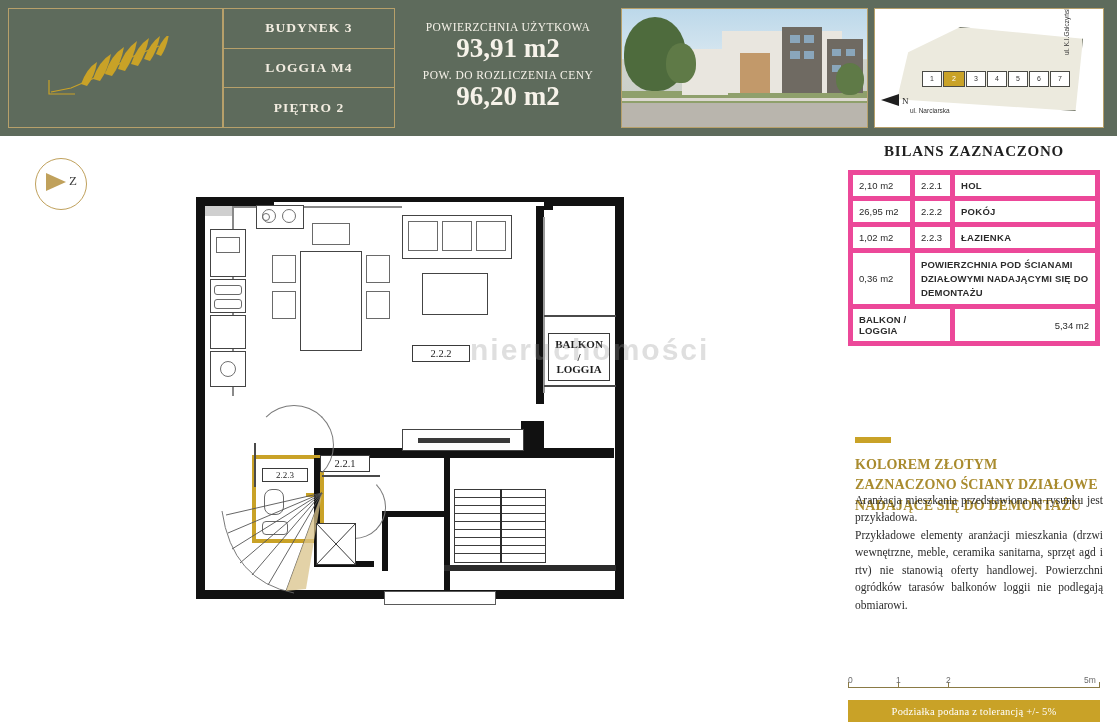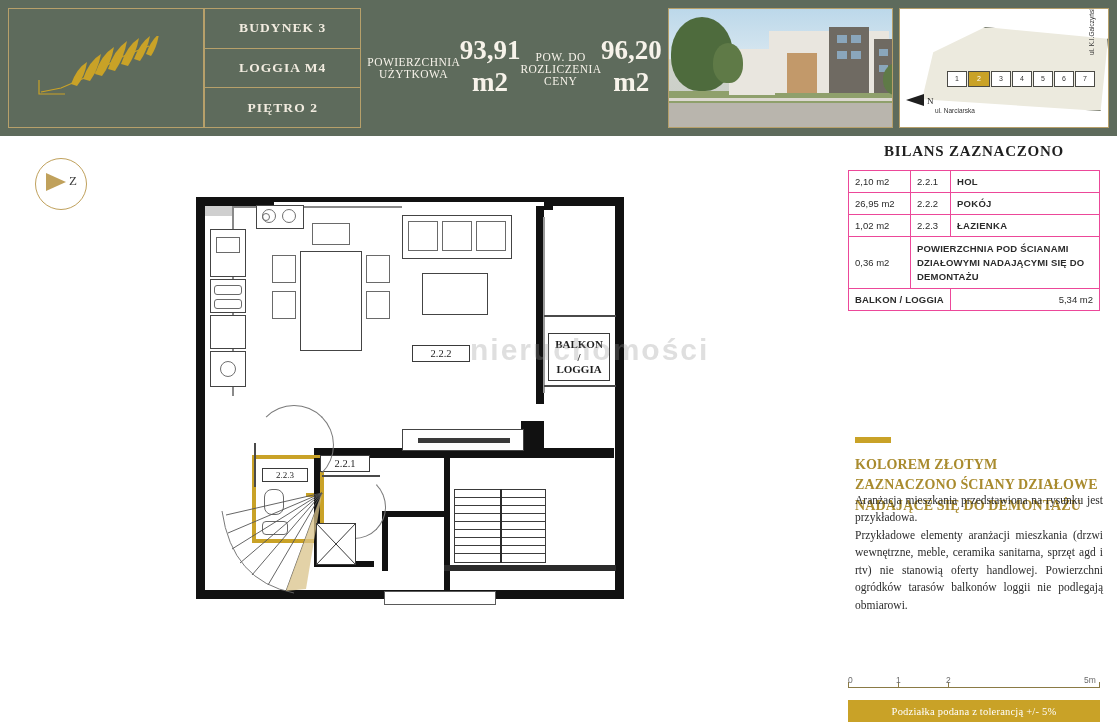--- a/index.html
+++ b/index.html
@@ -34,21 +34,21 @@
     color: #f2ece0;
   }
   .hdr-info div {
     flex: 1; display: flex; align-items: center; justify-content: center;
     font-size: 13.5px; letter-spacing: .08em; font-weight: bold;
   }
   .hdr-info div + div { border-top: 1px solid #b7a06a; }
 
   .hdr-area {
     flex: 0 0 226px; margin: 8px 0; color: #f7f3ea;
-    display: flex; flex-direction: row; justify-content: center;
+    display: flex; flex-direction: column; justify-content: center;
     align-items: center; text-align: center; padding: 0 6px;
   }
   .hdr-area .lbl { font-size: 11.5px; letter-spacing: .04em; }
   .hdr-area .val { font-size: 27px; font-weight: bold; line-height: 1.15; margin-bottom: 3px;}
   .hdr-area .lbl2 { font-size: 11.5px; letter-spacing: .04em; margin-top: 2px;}
 
   .hdr-photo {
     width: 247px; margin: 8px 0; border: 1px solid #b7a06a;
     position: relative; overflow: hidden;
     background: linear-gradient(#bcd8ea 0%, #d8e7f0 42%, #cfd3cc 43%, #c9cdc6 100%);
@@ -133,21 +133,21 @@
   .bilans-title {
     position:absolute; left:848px; top:143px; width:252px;
     text-align:center; font-size:15px; font-weight:bold; letter-spacing:.05em;
     color:#1f1f1f;
   }
   .bilans {
     position:absolute; left:848px; top:170px; width:252px;
     border:1px solid #c9a227; border-collapse:collapse; font-size:9.5px;
   }
   .bilans td {
-    border:1px solid #ec4899; padding:5px 6px; vertical-align:middle;
+    border:5px solid #ec4899; padding:5px 6px; vertical-align:middle;
     font-family:"Liberation Sans", sans-serif;
   }
   .bilans td.area { width:62px; white-space:nowrap; }
   .bilans td.num { width:40px; }
   .bilans td.nm { font-weight:bold; letter-spacing:.03em; }
   .bilans td.note { font-weight:bold; line-height:1.45; letter-spacing:.02em; }
   .bilans td.balk { font-weight:bold; letter-spacing:.02em; }
   .bilans td.balkval { text-align:right; font-weight:normal; }
 
   .legend-bar {

